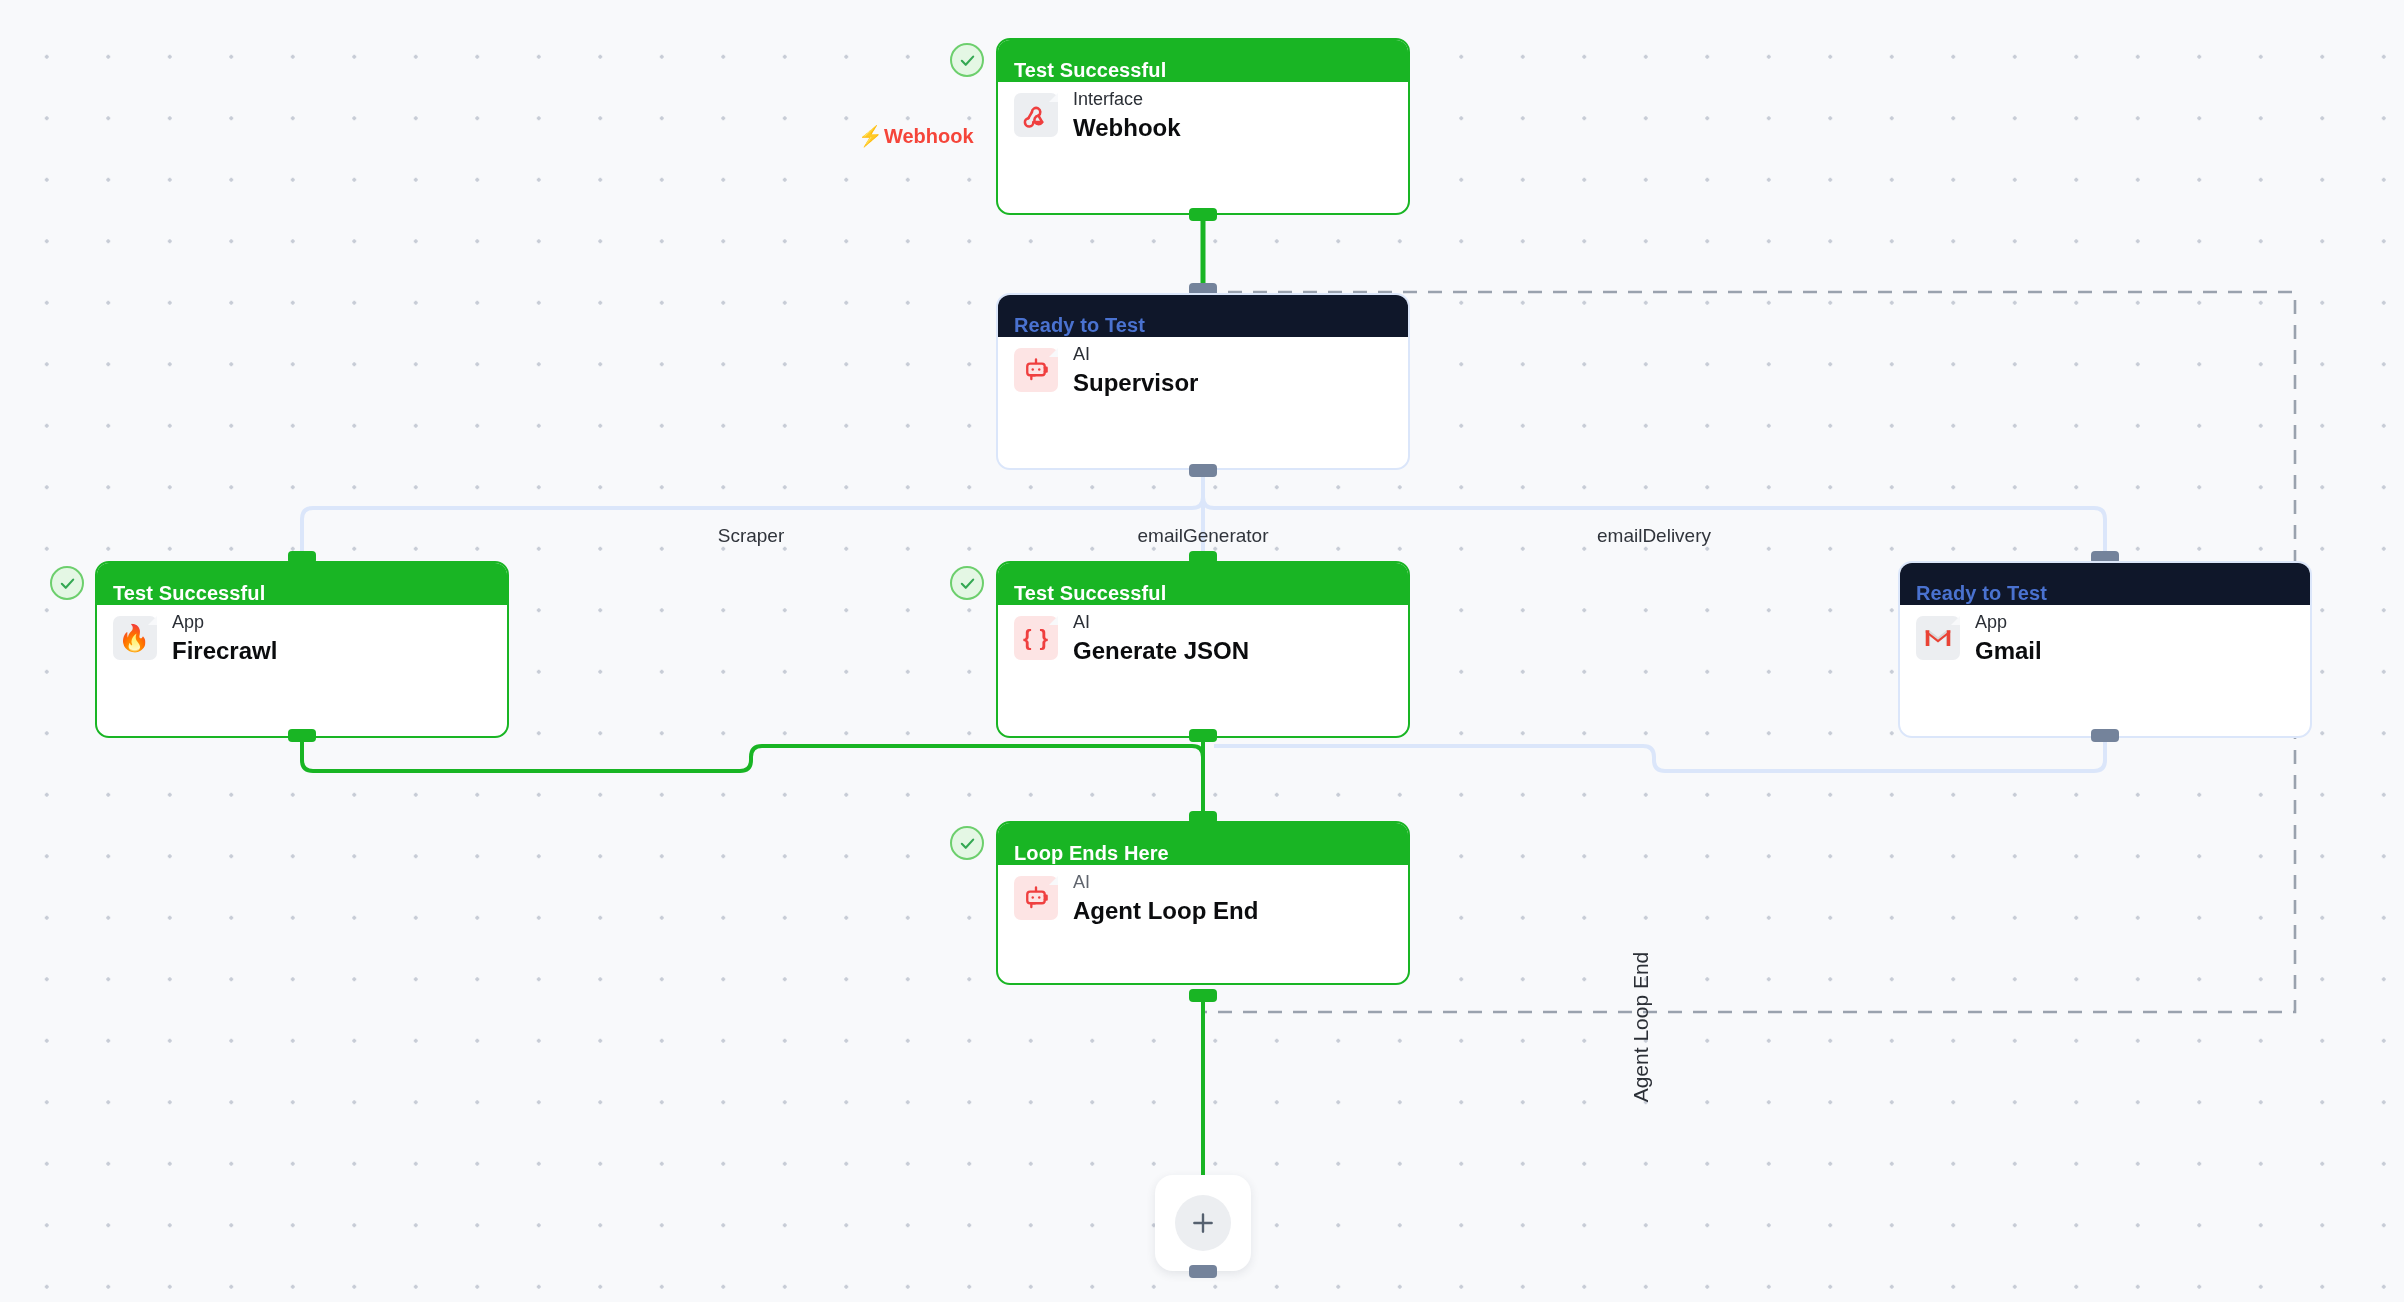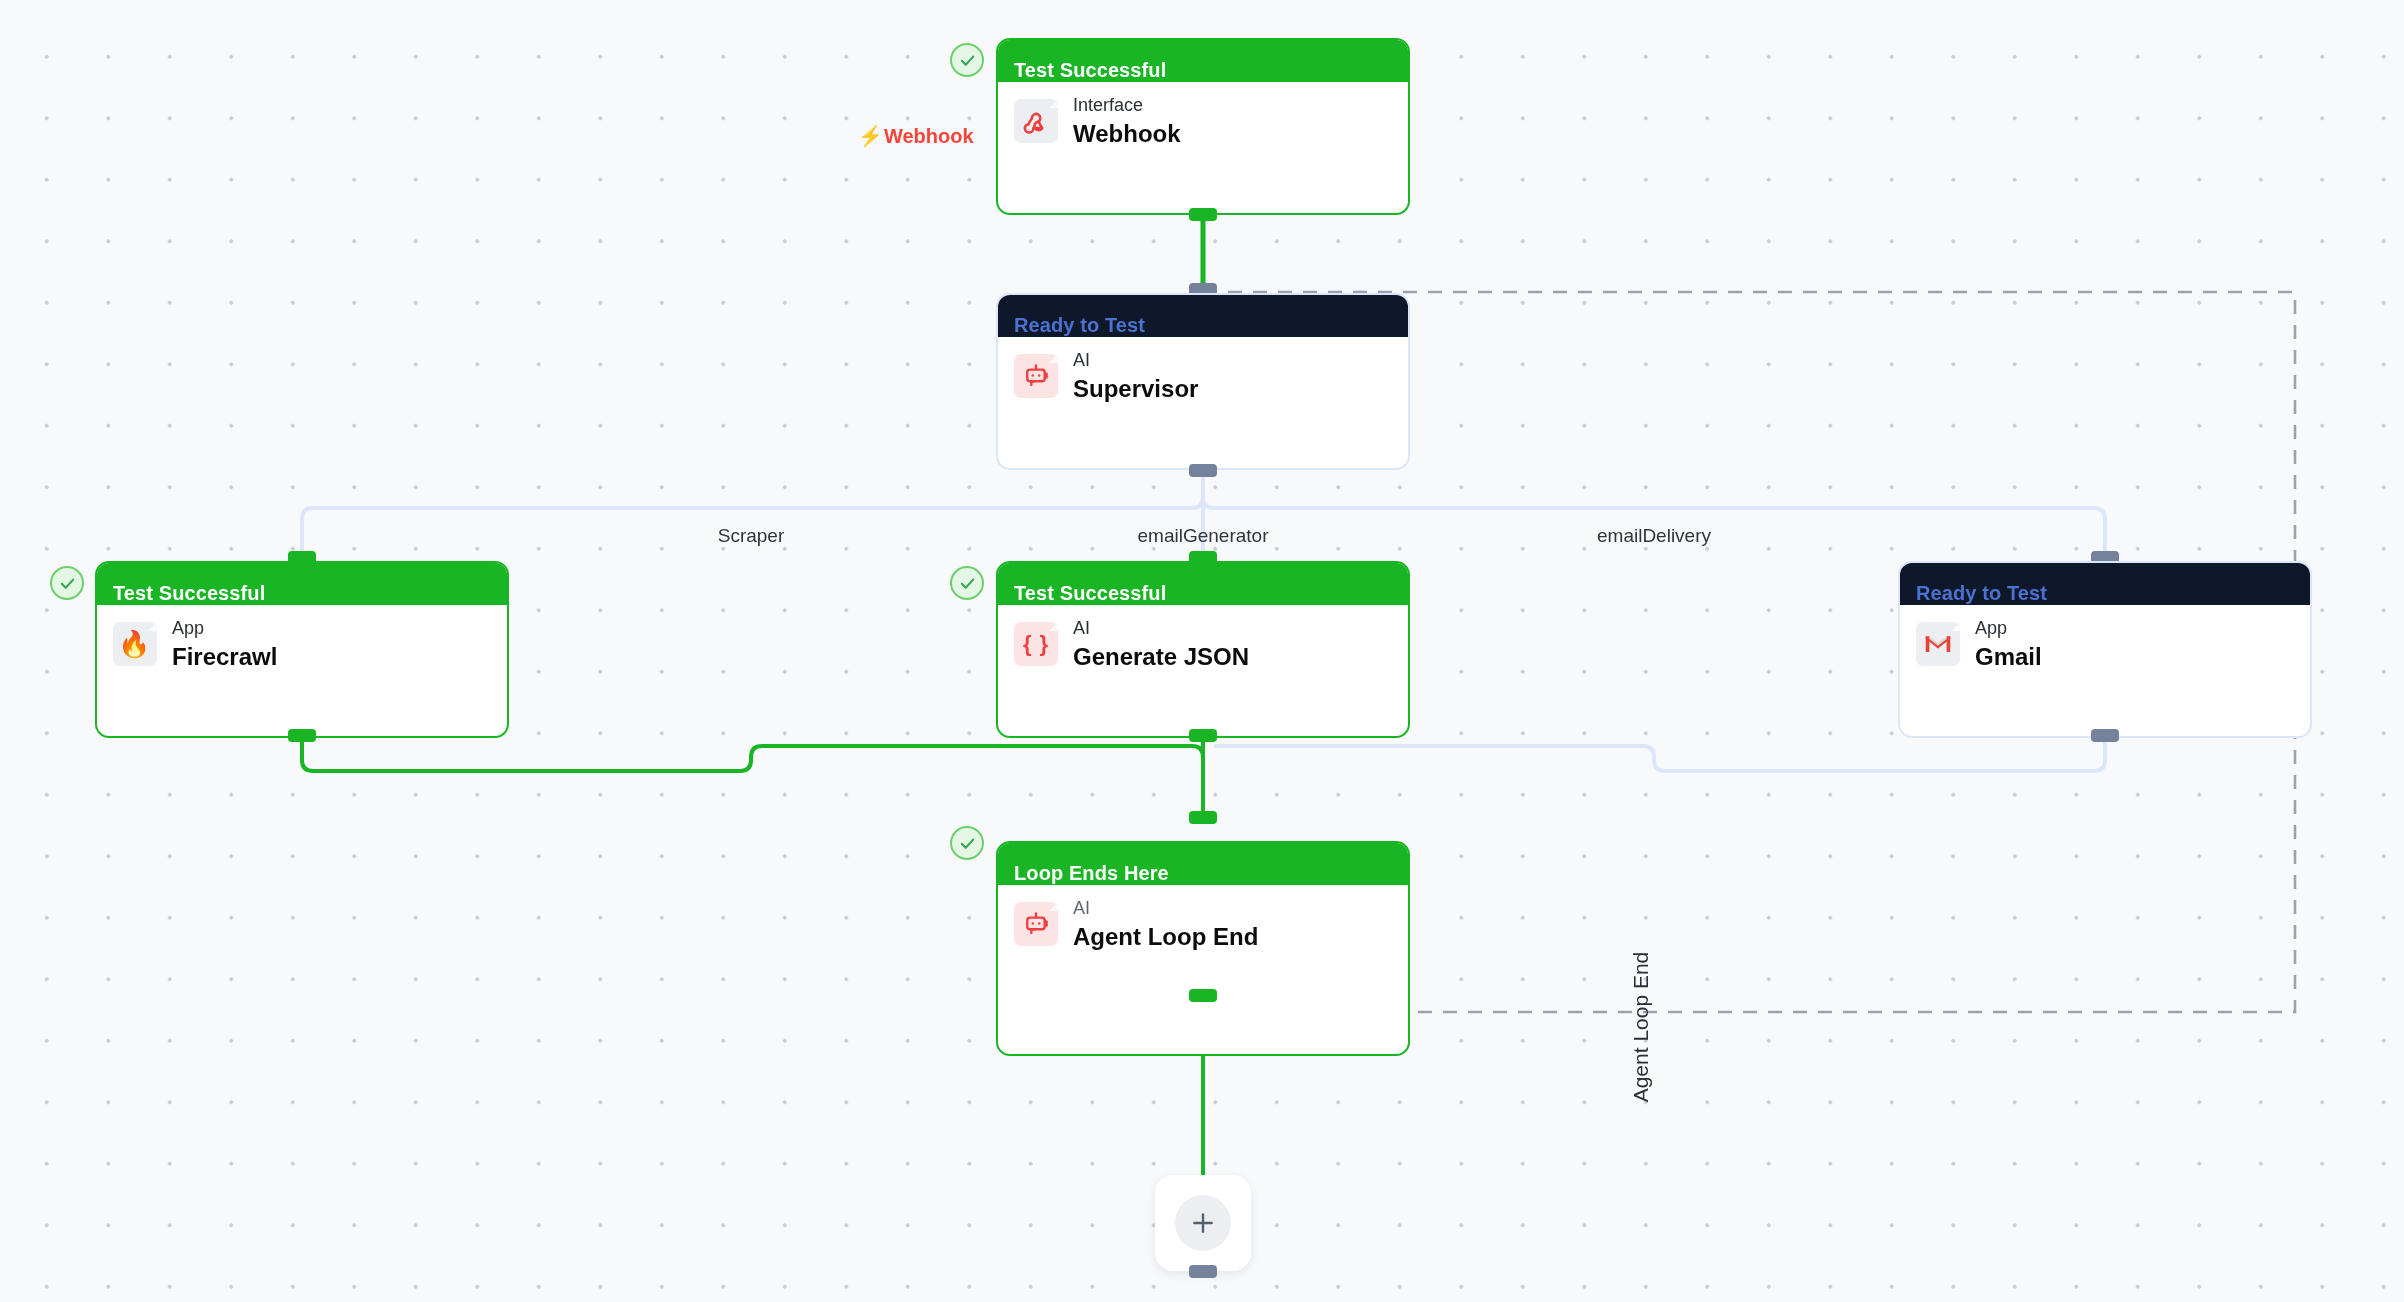--- a/index.html
+++ b/index.html
@@ -39,21 +39,21 @@
     font-weight: bold;
     letter-spacing: .1px;
     box-sizing: border-box;
   }
   .node.green .node-head { background: #19b524; color: #ffffff; }
   .node.blue  .node-head { background: #0f172a; color: #4a72d0; }
 
   .node-body {
     display: flex;
     align-items: center;
-    padding: 12px 16px 20px 16px;
+    padding: 6px 16px 20px 16px;
     gap: 15px;
   }
   .node-ico {
     width: 44px; height: 44px;
     border-radius: 7px;
     flex: 0 0 auto;
     display: flex; align-items: center; justify-content: center;
     position: relative;
   }
   .node-ico.grey { background: #eceef1; }
@@ -280,21 +280,21 @@
     </div>
   </div>
   <div class="handle slate" style="left:2091px; top:729px;"></div>
 
   <div class="handle green" style="left:1189px; top:811px;"></div>
   <div class="badge-check" style="left:950px; top:826px;">
     <svg viewBox="0 0 24 24" fill="none" stroke="#34a853" stroke-width="3" stroke-linecap="round" stroke-linejoin="round">
       <path d="M4 12.5 L9.5 18 L20 6.5"></path>
     </svg>
   </div>
-  <div class="node green" style="left:996px; top:821px; width:414px; height:215px;margin-top:20px;">
+  <div class="node green" style="left:996px; top:821px; width:414px; height:164px;">
     <div class="node-head">
       <span>Loop Ends Here</span>
     </div>
     <div class="node-body">
       <div class="node-ico pink">
         <svg width="28" height="28" viewBox="0 0 24 24" fill="none" stroke="#ef3f3f" stroke-width="2" stroke-linecap="round" stroke-linejoin="round">
           <path d="M12 3 v3"></path>
           <rect x="4.5" y="6.5" width="15" height="10" rx="2.4"></rect>
           <path d="M8 19.8 v-3.3 h3.2"></path>
           <circle cx="9.2" cy="11.5" r="1.05" fill="#ef3f3f" stroke="none"></circle>

